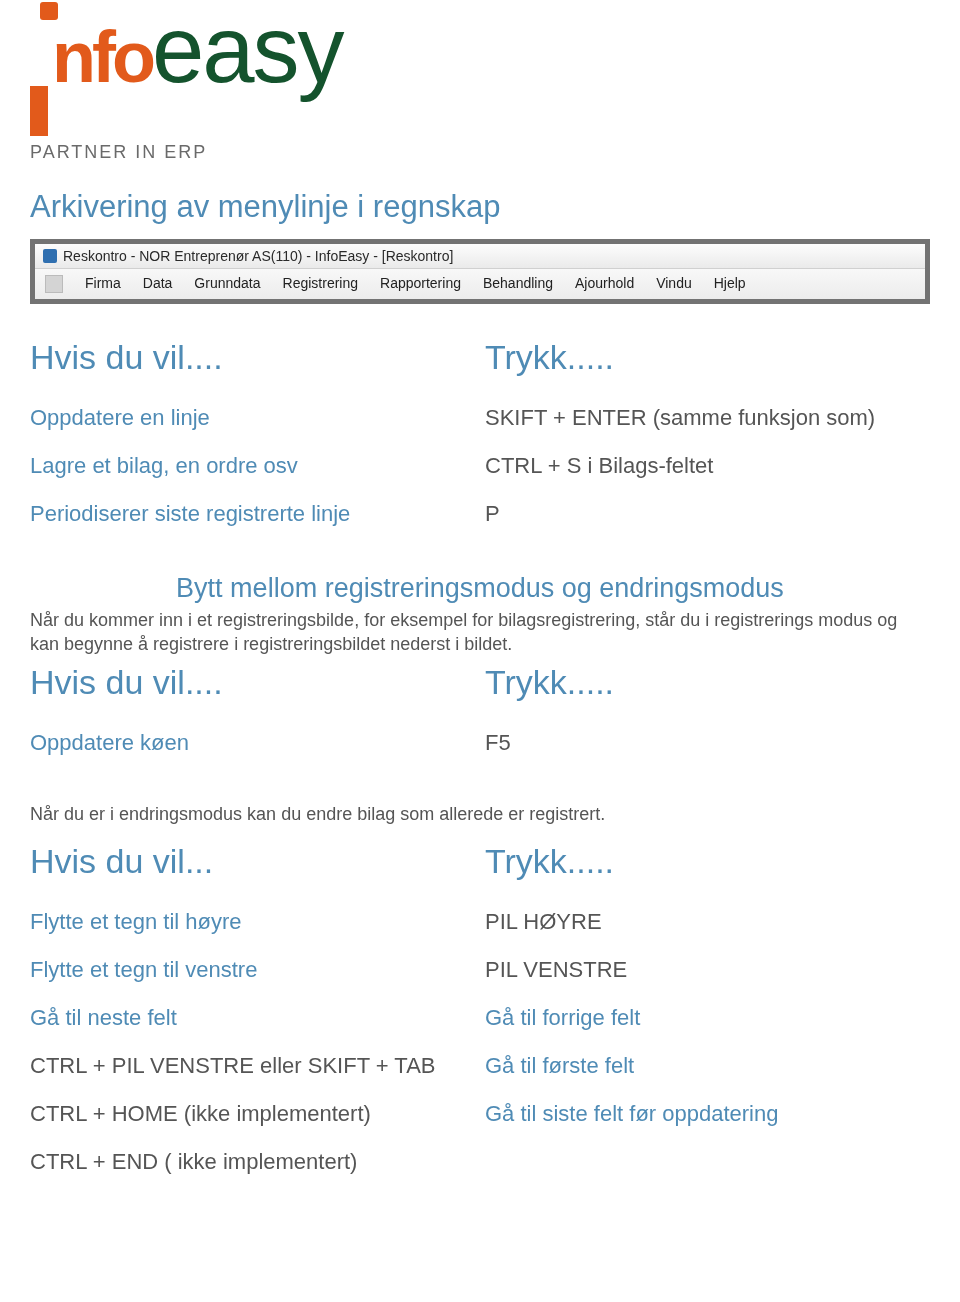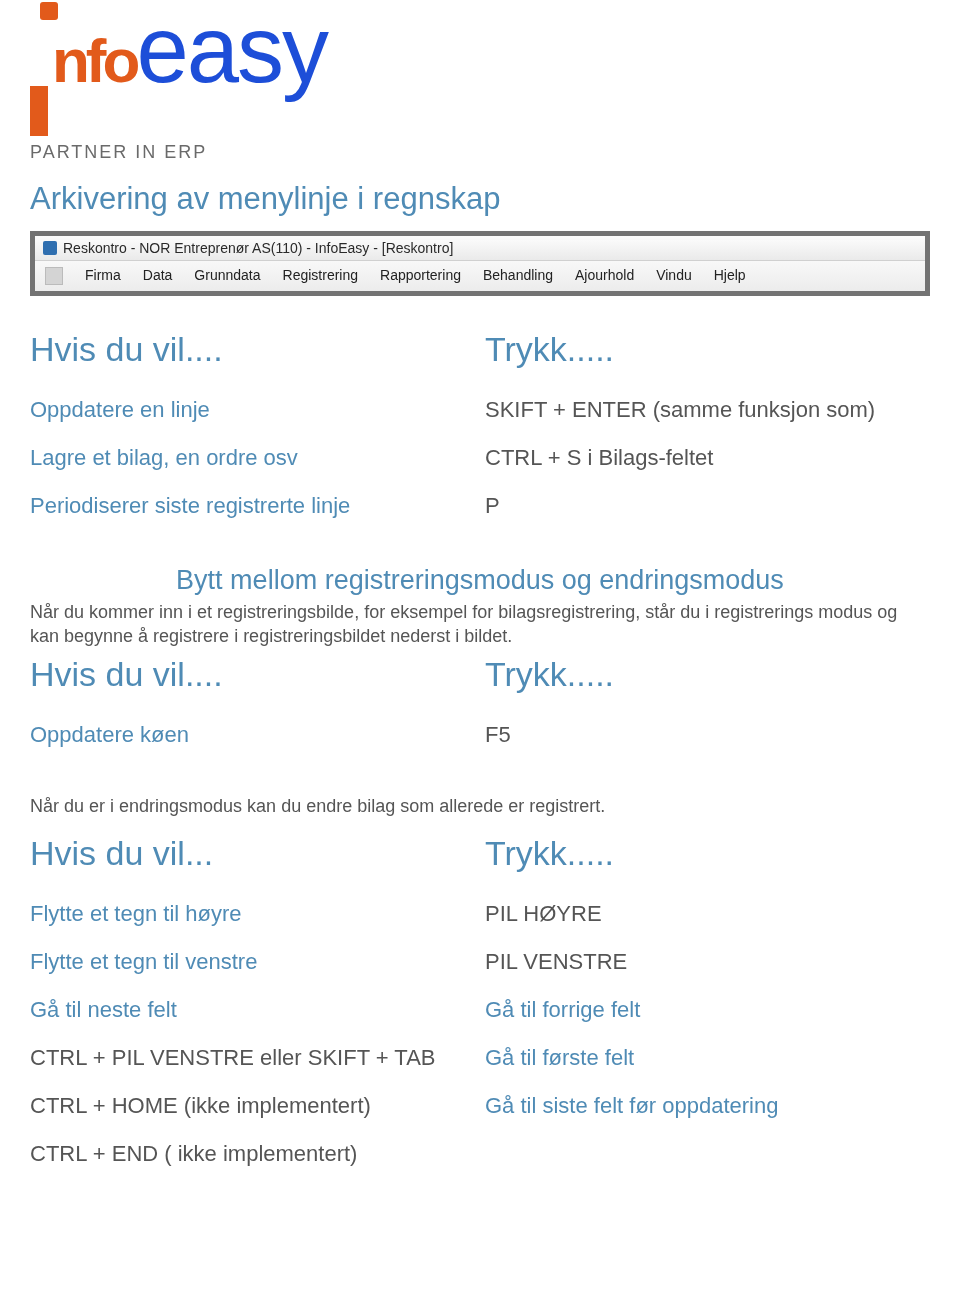--- a/index.html
+++ b/index.html
@@ -9,21 +9,21 @@
     width: 960px;
     padding: 0 30px 30px 30px;
     color: #4a4a4a;
   }
   .logo-block { padding-top: 10px; }
   .logo-line1 {
     display: flex;
     align-items: baseline;
   }
   .logo-info {
-    font-size: 62px;
+    font-size: 72px;
     font-weight: 600;
     color: #e25a1b;
     letter-spacing: -4px;
     line-height: 0.85;
   }
   .logo-dot {
     display: inline-block;
     width: 18px;
     height: 18px;
     background: #e25a1b;
@@ -38,35 +38,35 @@
     width: 18px;
     height: 50px;
     background: #e25a1b;
     position: relative;
     top: 0;
     margin-right: 2px;
   }
   .logo-easy {
     font-size: 94px;
     font-weight: 300;
-    color: #1d4ed8;
+    color: #14532d;
     letter-spacing: -2px;
     line-height: 0.85;
   }
   .logo-tagline {
     font-size: 18px;
     letter-spacing: 2px;
     color: #6a6a6a;
     margin-top: 2px;
   }
   .page-title {
     font-size: 31px;
     color: #4f8bb5;
     font-weight: 400;
-    margin-top: 18px;
+    margin-top: 26px;
     margin-bottom: 14px;
   }
   .window-screenshot {
     border: 5px solid #737373;
     background: #f6f6f6;
     font-size: 14px;
   }
   .window-titlebar {
     display: flex;
     align-items: center;

